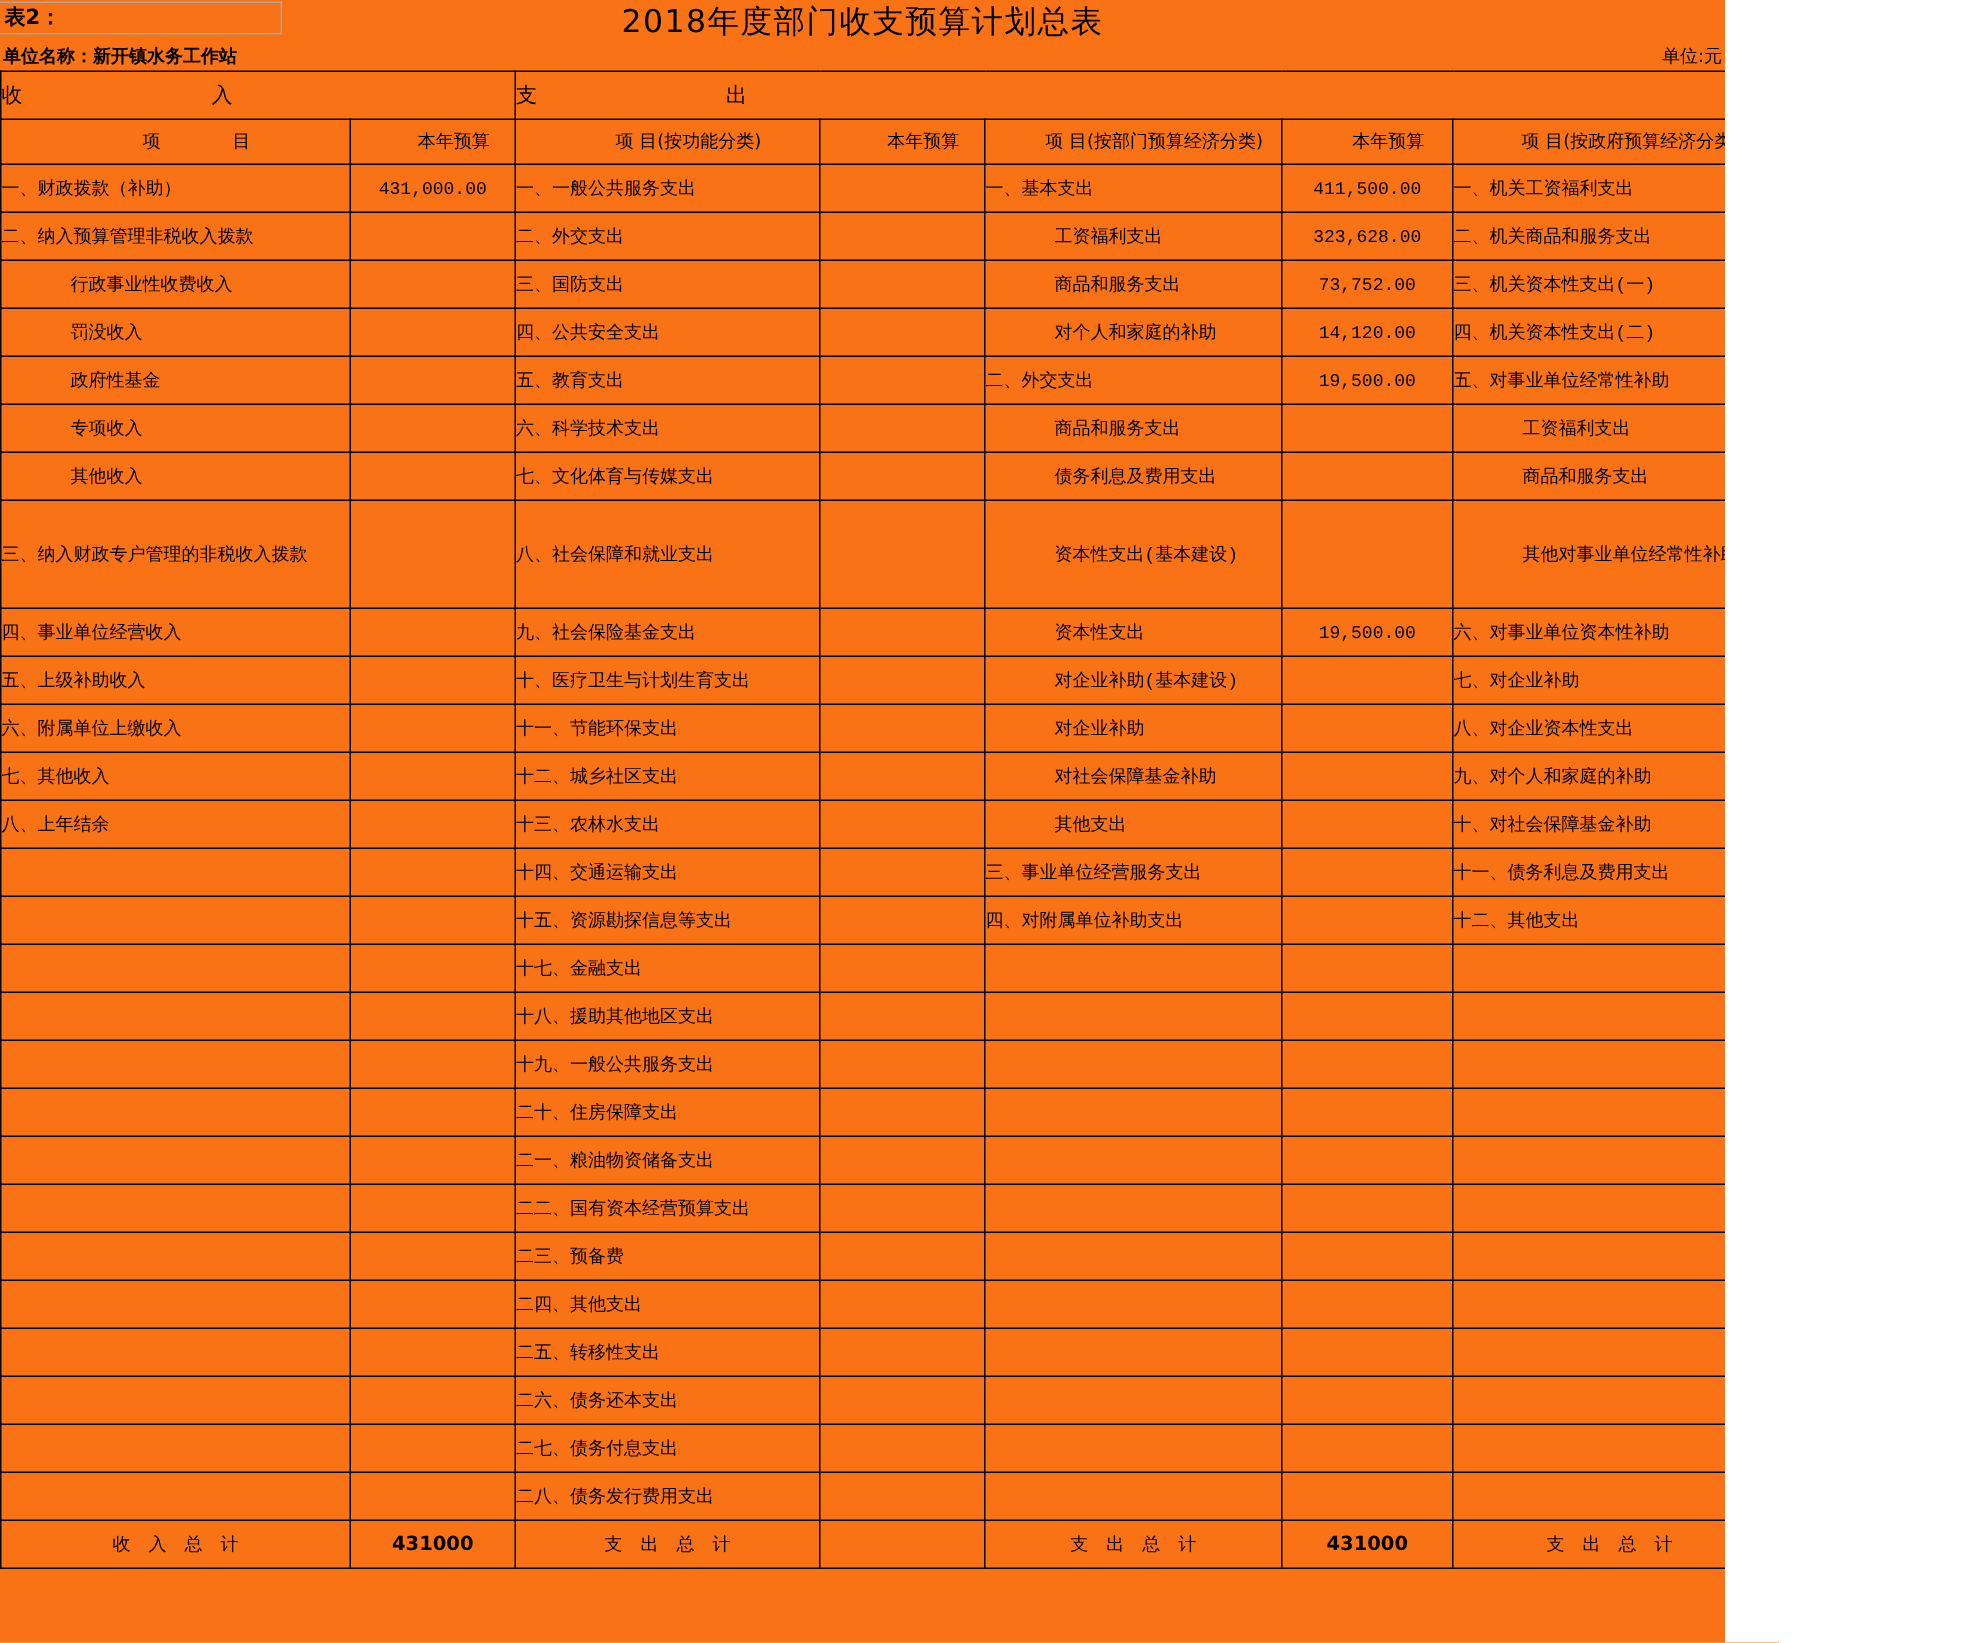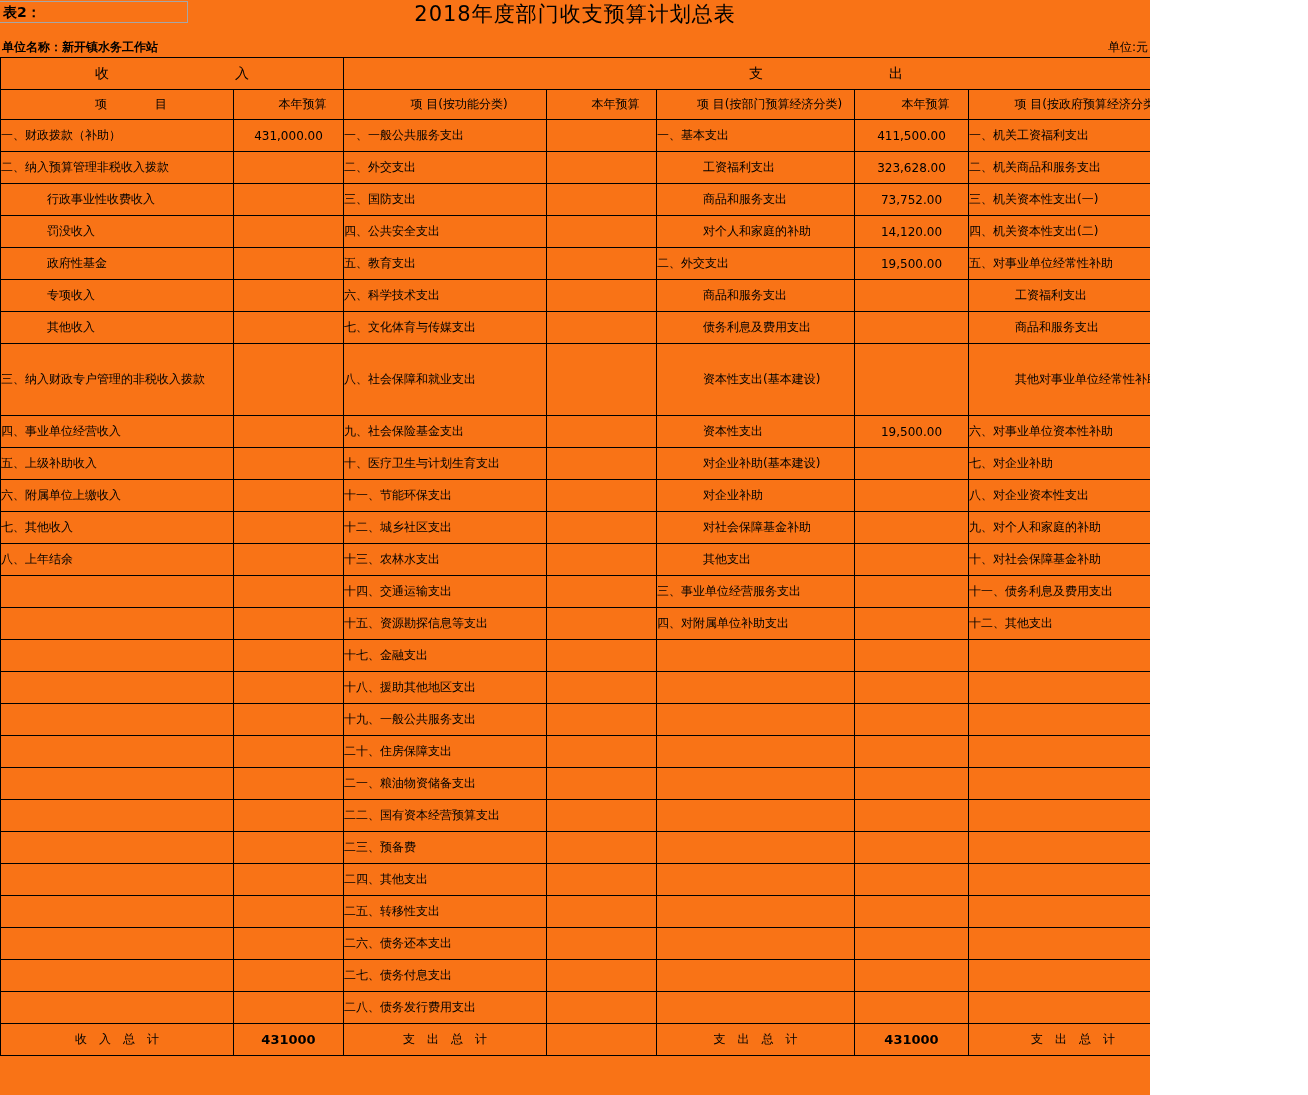--- a/index.html
+++ b/index.html
@@ -32,21 +32,21 @@
   .title {
     text-align: center;
     font-size: 21px;
     letter-spacing: 1px;
   }
   .meta-row {
     display: flex;
     justify-content: space-between;
     align-items: flex-end;
     font-size: 12px;
-    margin-top: 11px;
+    margin-top: 1px;
     padding: 0 2px 1px 2px;
   }
   .unit-name { font-weight: bold; }
   .unit-of-measure { font-weight: normal; }
   table.budget {
     width: 1308px;
     border-collapse: collapse;
     table-layout: fixed;
     font-size: 12px;
   }
@@ -54,29 +54,29 @@
     border: 1px solid #000;
     padding: 0;
     overflow: hidden;
     white-space: nowrap;
     vertical-align: middle;
   }
   tr.group-row { height: 32px; }
   tr.group-row th {
     font-size: 14px;
     font-weight: normal;
-    text-align: center;
+    text-align: left;
   }
   tr.colhead-row { height: 30px; }
   tr.colhead-row th {
     font-weight: normal;
     text-align: center;
     padding-left: 28px;
   }
-  tbody tr { height: 32px; }
+  tbody tr { height: 32px; font-family: Liberation Mono, monospace; }
   tbody tr.tall { height: 72px; }
   td.item { text-align: left; padding-left: 4px; }
   td.item.indent { padding-left: 46px; }
   td.num { text-align: center; }
   tfoot tr { height: 32px; }
   tfoot td { text-align: center; }
   tfoot td.total-num { font-weight: bold; font-size: 13px; }
 </style>
 </head>
 <body>

